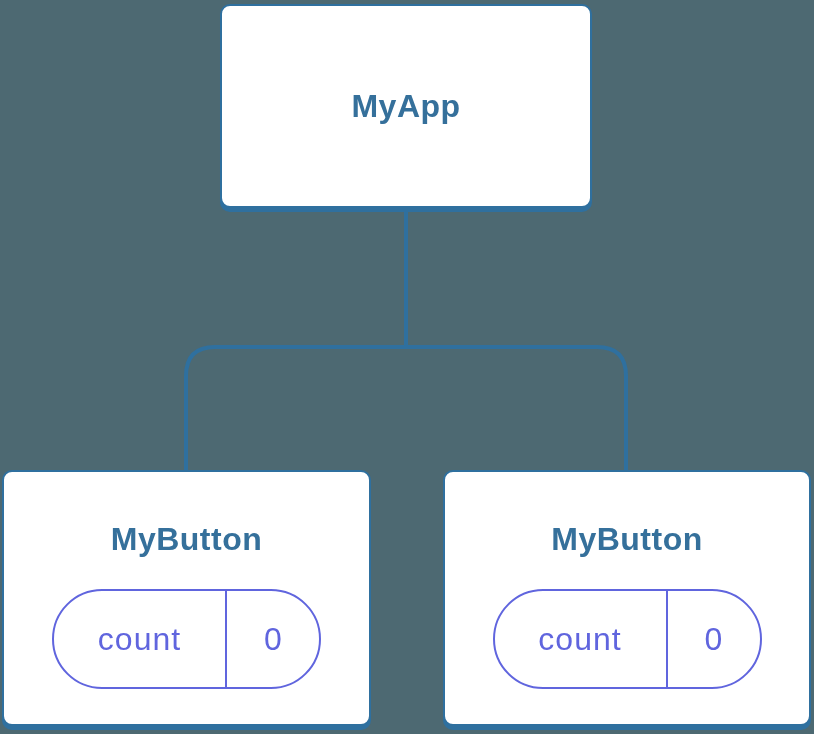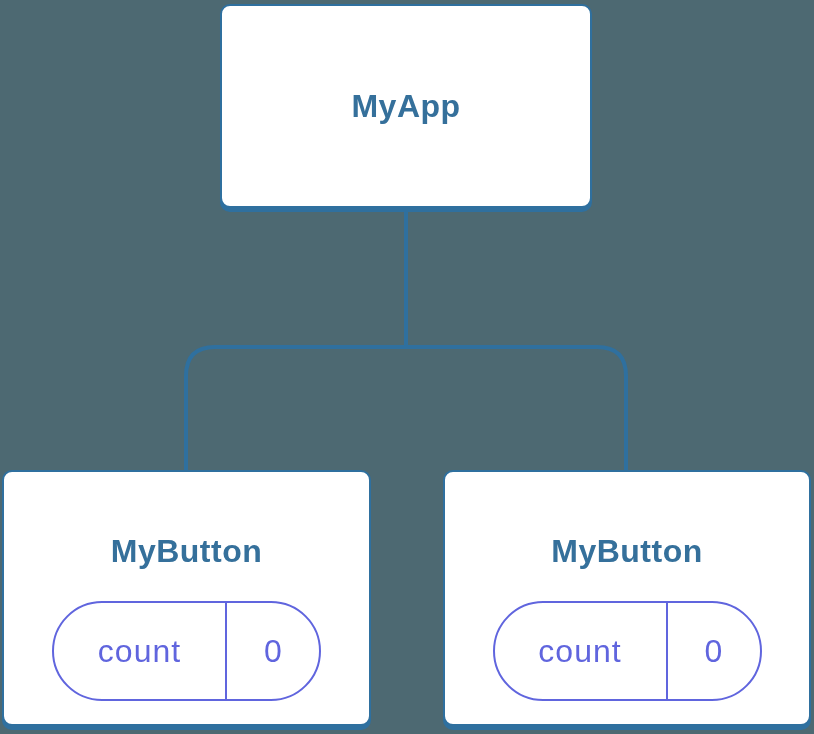--- a/index.html
+++ b/index.html
@@ -43,21 +43,21 @@
     flex-direction: column;
   }
   .node-root {
     left: 220px; top: 4px;
     width: 372px; height: 204px;
     justify-content: center;
   }
   .node-child {
     top: 470px;
     width: 369px; height: 256px;
-    padding-top: 56px;
+    padding-top: 44px;
     text-align: center;
   }
   .node-child-left  { left: 2px; }
   .node-child-right { left: 443px; width: 368px; }
   .node-title {
     font-size: 32px;
     font-weight: 600;
     line-height: 1.45;
     color: var(--title);
     letter-spacing: 0.5px;

